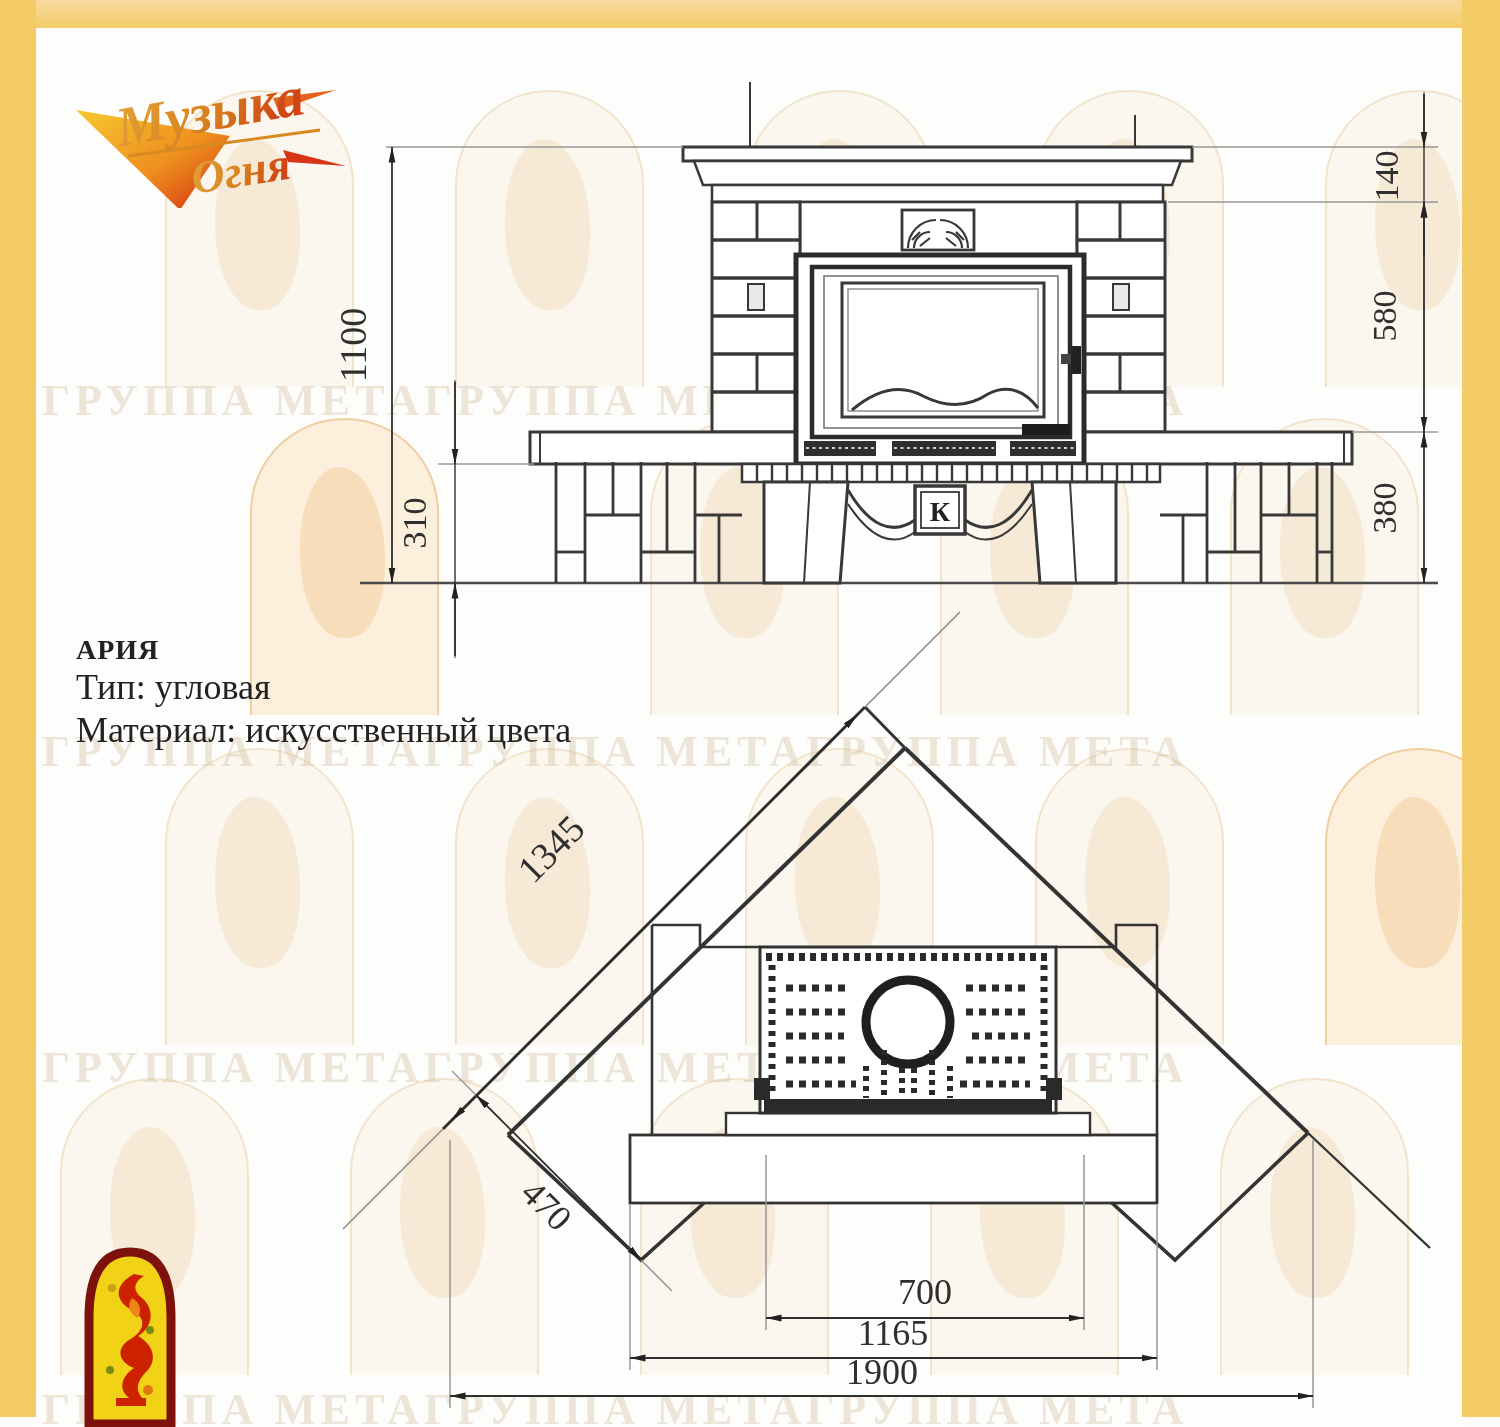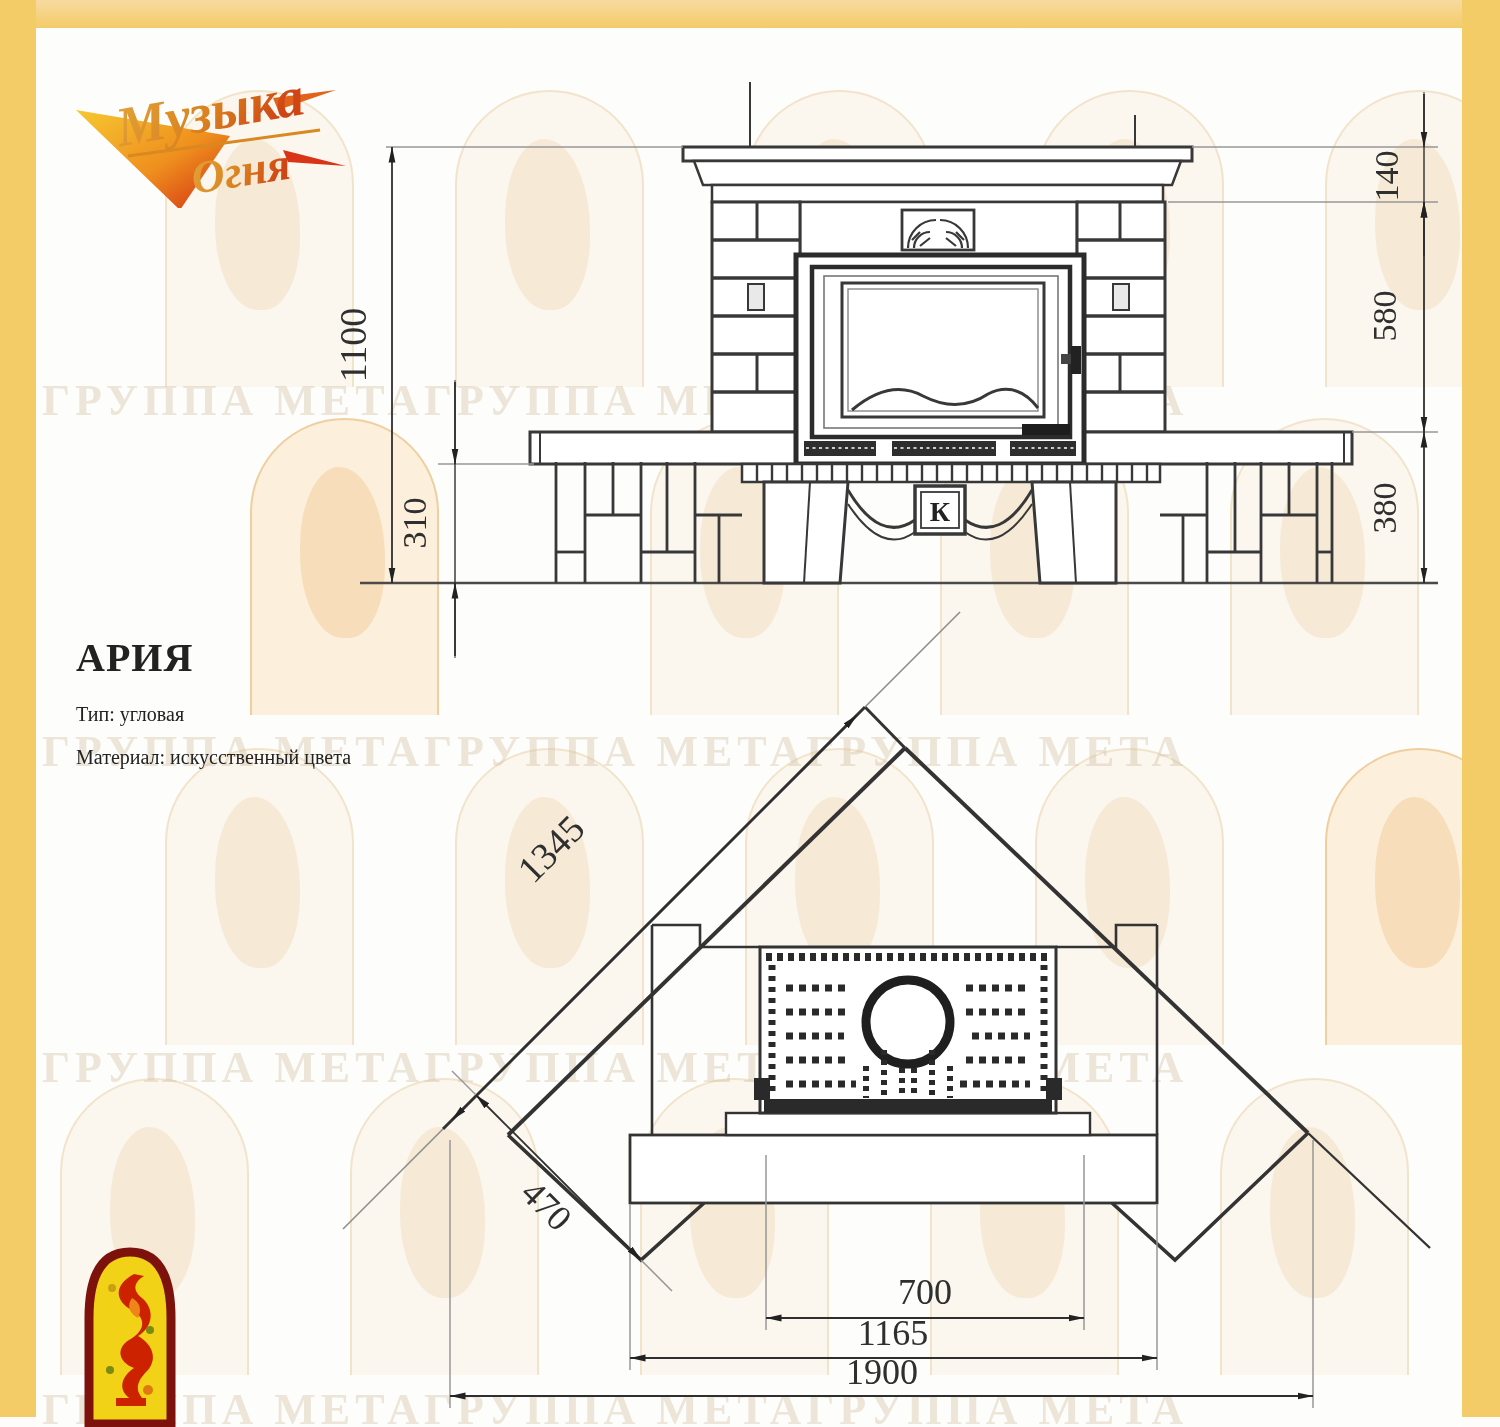--- a/index.html
+++ b/index.html
@@ -20,22 +20,22 @@
         background:rgba(243,224,196,.55);border-radius:46% 54% 42% 50%;}
   .arch.strong{border-color:rgba(235,195,140,.75);background:rgba(252,238,216,.9);}
   .arch.strong .fig{background:rgba(245,216,178,.8);}
   
   .wband{position:absolute;left:42px;width:1416px;height:46px;overflow:hidden;white-space:nowrap;
          font-weight:bold;font-size:44px;letter-spacing:5px;color:rgba(208,190,158,.38);z-index:2;}
   
   #drawing{position:absolute;left:0;top:0;z-index:10;}
   
   #info{position:absolute;left:76px;top:634px;z-index:20;color:#222;}
-  #info .title{font-size:40px;font-weight:bold;letter-spacing:1px;margin-bottom:12px;}
-  #info .line{font-size:20px;line-height:43px;}
+  #info .title{font-size:28px;font-weight:bold;letter-spacing:1px;margin-bottom:0;}
+  #info .line{font-size:36px;line-height:43px;}
   
   #logo-top{position:absolute;left:58px;top:38px;z-index:20;}
   #logo-bottom{position:absolute;left:82px;top:1240px;z-index:20;}
   text{font-family:"Liberation Serif","DejaVu Serif",serif;}
 </style>
 </head>
 <body>
 
 <div id="page">
   <div id="paper"></div>

